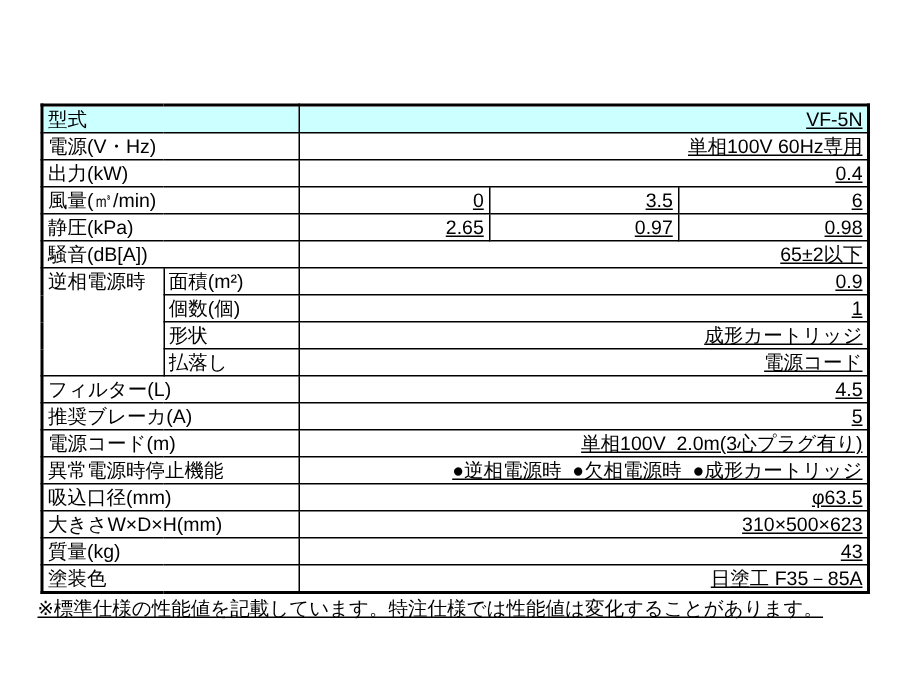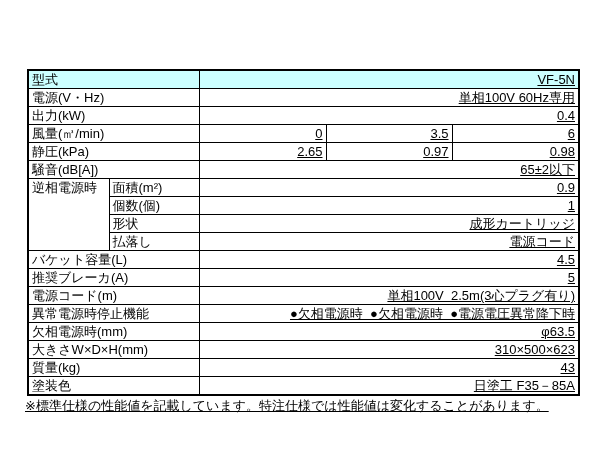--- a/index.html
+++ b/index.html
@@ -100,37 +100,37 @@
     </tr>
     <tr>
       <td class="label">形状</td>
       <td colspan="3" class="value">成形カートリッジ</td>
     </tr>
     <tr>
       <td class="label">払落し</td>
       <td colspan="3" class="value">電源コード</td>
     </tr>
     <tr>
-      <td colspan="2" class="label">バケット容量(L)</td>
+      <td colspan="2" class="label">フィルター(L)</td>
       <td colspan="3" class="value">4.5</td>
     </tr>
     <tr>
       <td colspan="2" class="label">推奨ブレーカ(A)</td>
       <td colspan="3" class="value">5</td>
     </tr>
     <tr>
       <td colspan="2" class="label">電源コード(m)</td>
-      <td colspan="3" class="value">単相100V  2.5m(3心プラグ有り)</td>
+      <td colspan="3" class="value">単相100V  2.0m(3心プラグ有り)</td>
     </tr>
     <tr>
       <td colspan="2" class="label">異常電源時停止機能</td>
-      <td colspan="3" class="value">●欠相電源時  ●欠相電源時  ●電源電圧異常降下時</td>
+      <td colspan="3" class="value">●逆相電源時  ●欠相電源時  ●成形カートリッジ</td>
     </tr>
     <tr>
-      <td colspan="2" class="label">欠相電源時(mm)</td>
+      <td colspan="2" class="label">吸込口径(mm)</td>
       <td colspan="3" class="value">φ63.5</td>
     </tr>
     <tr>
       <td colspan="2" class="label">大きさW×D×H(mm)</td>
       <td colspan="3" class="value">310×500×623</td>
     </tr>
     <tr>
       <td colspan="2" class="label">質量(kg)</td>
       <td colspan="3" class="value">43</td>
     </tr>

